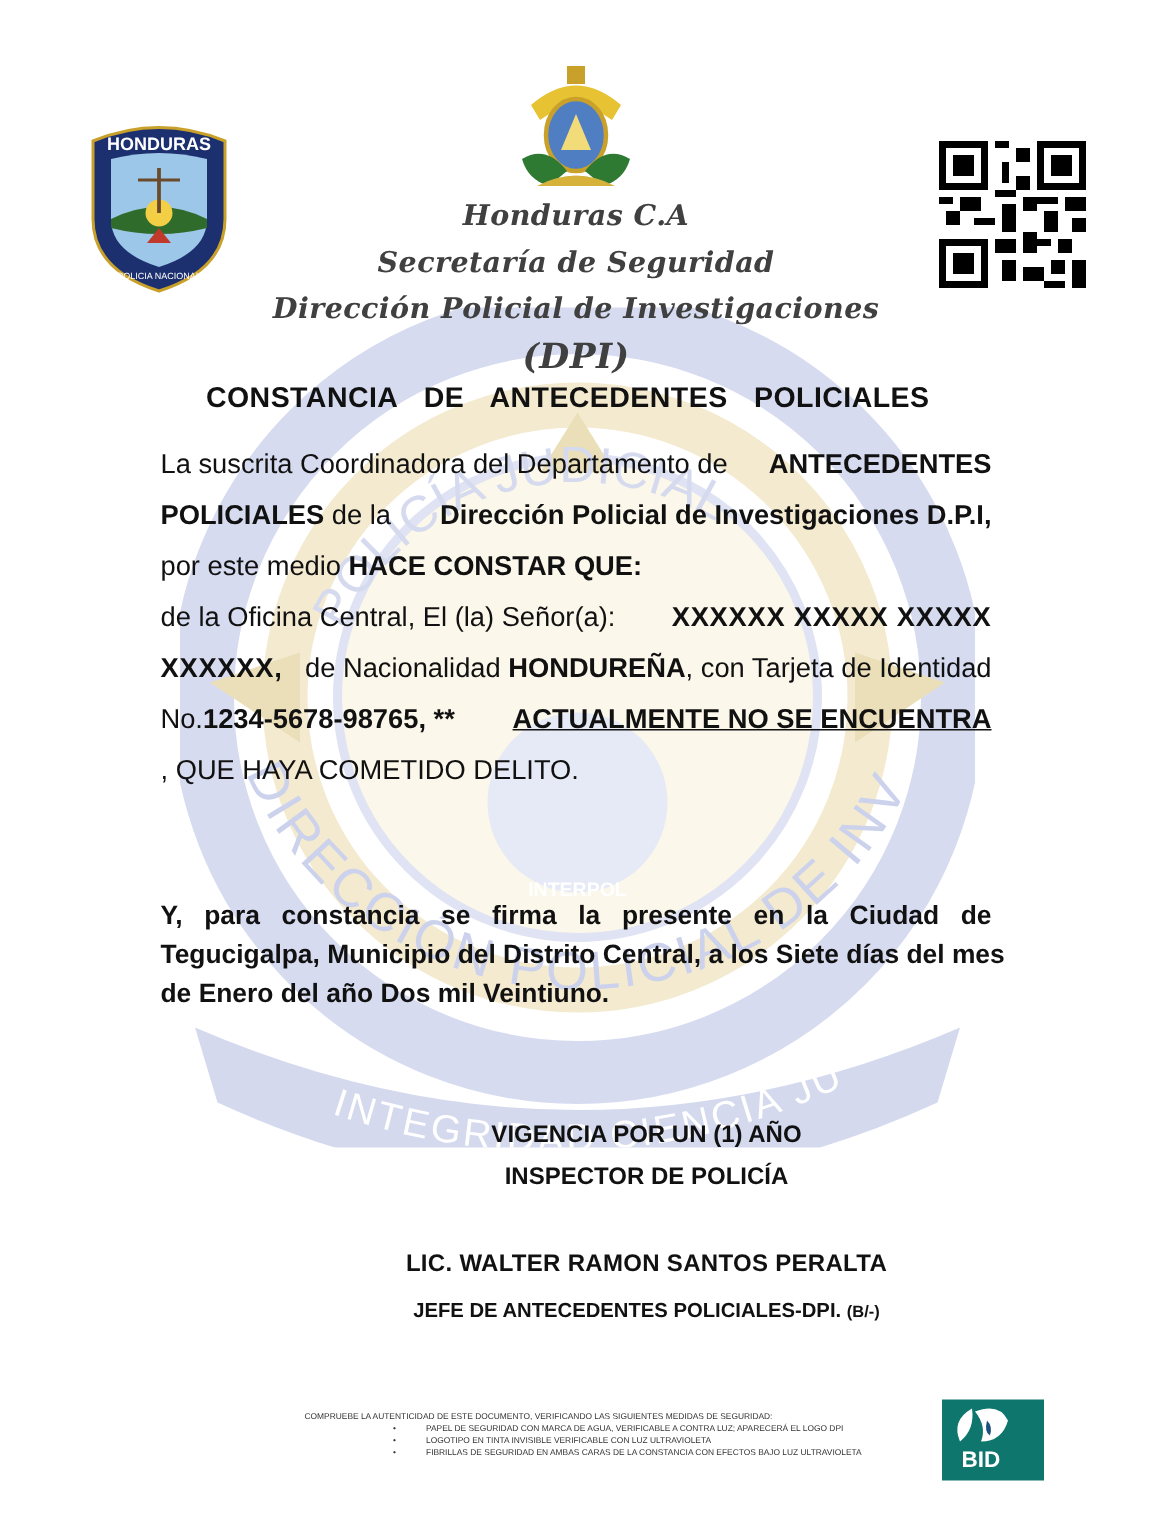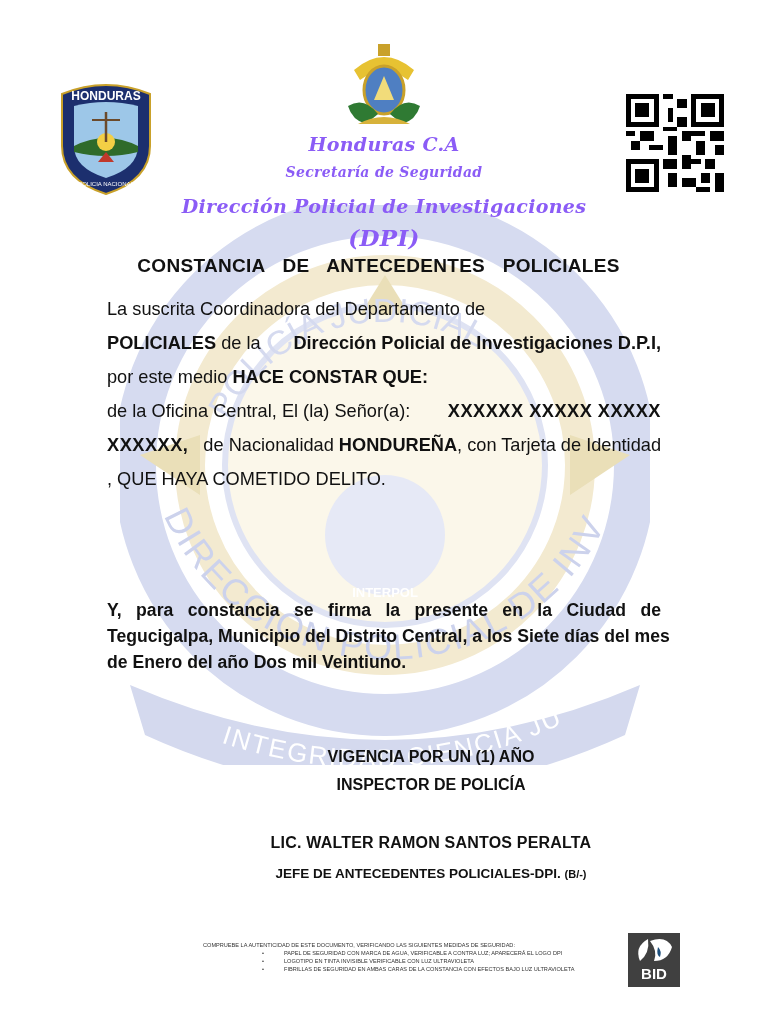--- a/index.html
+++ b/index.html
@@ -1,21 +1,21 @@
 <!DOCTYPE html>
 <html><head>
 <meta charset="utf-8">
 <style>
   html, body { margin:0; padding:0; }
   body { width:768px; height:1024px; background:#ffffff; position:relative; overflow:hidden; font-family:"Liberation Sans", sans-serif; color:#111; }
   .abs { position:absolute; }
   
   .wm { position:absolute; left:120px; top:205px; width:530px; height:560px; pointer-events:none; }
   
-  .script { position:absolute; left:0; width:768px; text-align:center; font-family:"DejaVu Serif", serif; font-style:italic; font-weight:bold; color:#8b5cf6; letter-spacing:0.3px; }
+  .script { position:absolute; left:0; width:768px; text-align:center; font-family:"DejaVu Serif", serif; font-style:italic; font-weight:bold; color:#404040; letter-spacing:0.3px; }
   .title { position:absolute; left:0; width:757px; text-align:center; top:255px; font-size:19px; font-weight:bold; word-spacing:12px; letter-spacing:0.3px; }
   .body-p { position:absolute; left:107px; width:554px; font-size:18.2px; text-align:justify; text-align-last:justify; }
   .line { height:34px; line-height:34px; white-space:nowrap; display:flex; justify-content:space-between; }
   .b { font-weight:bold; }
   .u { text-decoration:underline; }
   .wide { font-weight:bold; font-family:"Liberation Sans", sans-serif; letter-spacing:0.5px; }
   .p2 { position:absolute; left:107px; width:554px; font-size:17.6px;font-weight:bold; }
   .p2 .ln { height:26px; line-height:26px; white-space:nowrap; }
   .center { position:absolute; left:0; width:768px; text-align:center; font-weight:bold;padding-left:47px; }
   .footer { position:absolute; left:0; top:942px; width:768px; font-size:5.6px; color:#333; }
@@ -104,44 +104,49 @@
     <rect x="17" y="14" width="2" height="2"></rect>
       <rect x="9" y="17" width="2" height="3"></rect>
       <rect x="12" y="18" width="3" height="2"></rect>
     <rect x="16" y="17" width="2" height="2"></rect>
       <rect x="19" y="17" width="2" height="4"></rect>
       <rect x="15" y="20" width="3" height="1"></rect>
   </g>
 </svg>
 
 <div class="script" style="top:133px;font-size:19px;">Honduras C.A</div>
-<div class="script" style="top:164px;font-size:14px;">Secretaría de Seguridad</div>
+<div class="script" style="top:164px;font-size:19px;">Secretaría de Seguridad</div>
 <div class="script" style="top:195px;font-size:19px;">Dirección Policial de Investigaciones</div>
 <div class="script" style="top:224px;font-size:23px;">(DPI)</div>
 
 <div class="title">CONSTANCIA DE ANTECEDENTES POLICIALES</div>
 
 <div class="body-p" style="top:292px;">
   <div class="line">
       <span>La suscrita Coordinadora del Departamento de</span>
+      <span class="b">ANTECEDENTES</span>
     </div>
   <div class="line">
       <span><span class="b">POLICIALES</span> <span>de la</span></span>
       <span class="b">Dirección Policial de Investigaciones D.P.I,</span>
     </div>
   <div class="line">
       <span><span>por este medio</span> <span class="b">HACE CONSTAR QUE:</span></span>
     </div>
   <div class="line">
       <span>de la Oficina Central, El (la) Señor(a):</span>
       <span class="wide">XXXXXX XXXXX XXXXX</span>
     </div>
   <div class="line">
       <span class="wide">XXXXXX,</span>
       <span><span>de Nacionalidad</span> <span class="b">HONDUREÑA</span><span>, con Tarjeta de Identidad</span></span>
+    </div>
+  <div class="line">
+      <span><span>No.</span><span class="b">1234-5678-98765</span><span class="b">, **</span></span>
+      <span class="b u">ACTUALMENTE NO SE ENCUENTRA</span>
     </div>
   <div class="line" style="justify-content:flex-start;">
       <span>, QUE HAYA COMETIDO DELITO.</span>
     </div>
 </div>
 
 <div class="p2" style="top:597px;">
   <div class="ln" style="display:flex;justify-content:space-between;">
       <span style="width:100%;text-align:justify;text-align-last:justify;">Y, para constancia se firma la presente en la Ciudad de</span>
     </div>
@@ -157,20 +162,20 @@
 
 <div class="footer">
   <div class="f0">COMPRUEBE LA AUTENTICIDAD DE ESTE DOCUMENTO, VERIFICANDO LAS SIGUIENTES MEDIDAS DE SEGURIDAD:</div>
   <ul>
     <li><span class="dot">•</span><span>PAPEL DE SEGURIDAD CON MARCA DE AGUA, VERIFICABLE A CONTRA LUZ; APARECERÁ EL LOGO DPI</span></li>
     <li><span class="dot">•</span><span>LOGOTIPO EN TINTA INVISIBLE VERIFICABLE CON LUZ ULTRAVIOLETA</span></li>
     <li><span class="dot">•</span><span>FIBRILLAS DE SEGURIDAD EN AMBAS CARAS DE LA CONSTANCIA CON EFECTOS BAJO LUZ ULTRAVIOLETA</span></li>
   </ul>
 </div>
 
-<div class="abs" style="left:628px;top:933px;width:52px;height:54px;background:#404040;">
+<div class="abs" style="left:628px;top:933px;width:68px;height:54px;background:#0f766e;">
   <svg width="52" height="34" viewBox="0 0 52 34">
     <path d="M12 28 Q6 14 20 6 Q22 20 12 28 Z" fill="#ffffff"></path>
     <path d="M22 8 Q38 2 44 14 Q40 28 26 28 Q30 18 22 8 Z" fill="#ffffff"></path>
     <path d="M30 14 Q34 18 32 24 Q28 22 30 14 Z" fill="#1d4f7c"></path>
   </svg>
   <div style="position:absolute;left:0;top:32px;width:52px;text-align:center;color:#fff;font-weight:bold;font-size:15px;">BID</div>
 </div>
 
 </body></html>

